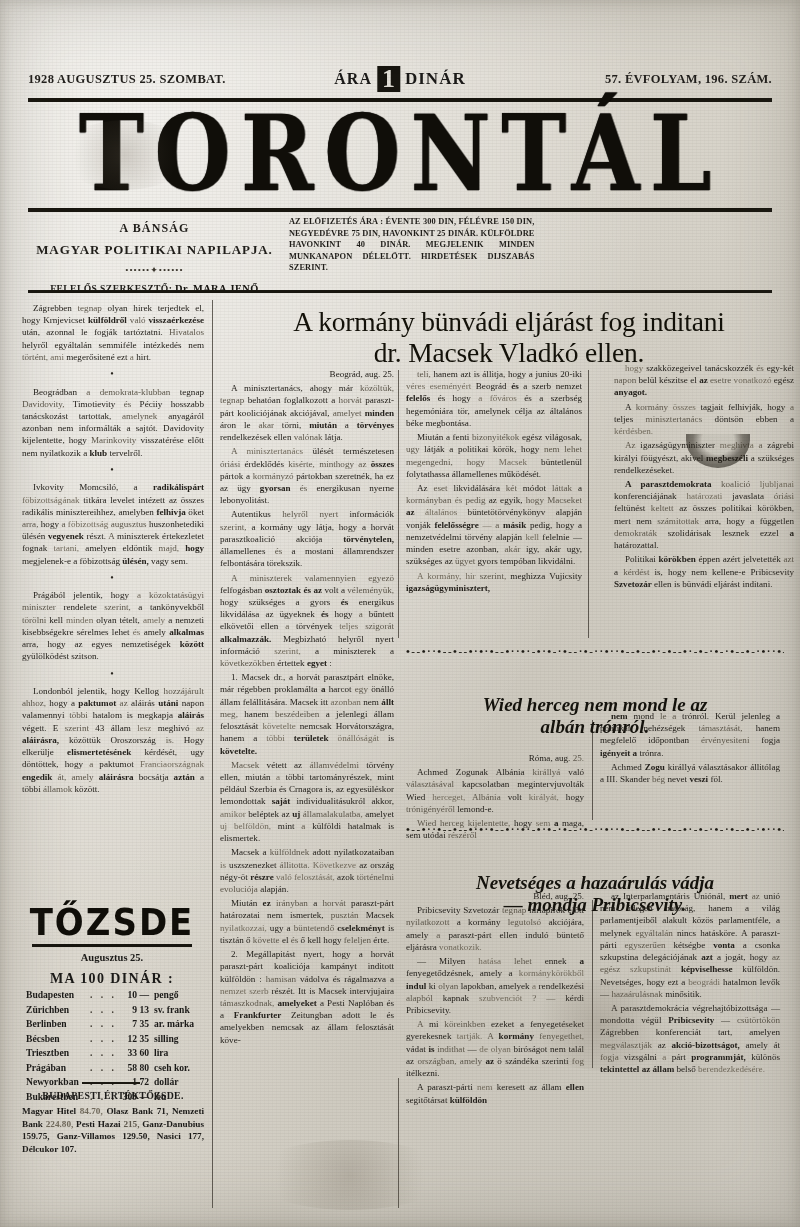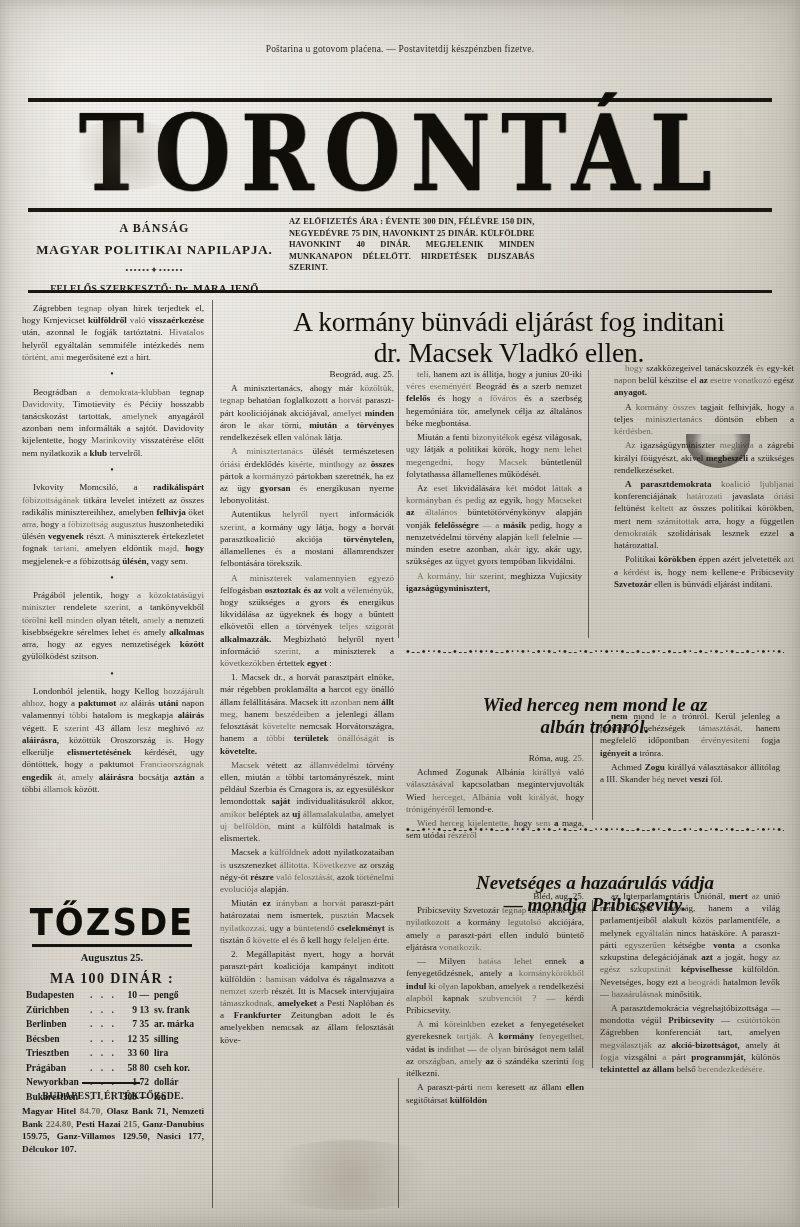--- a/index.html
+++ b/index.html
@@ -145,22 +145,30 @@
     position:absolute;pointer-events:none;border-radius:50%;
     background:radial-gradient(circle, rgba(110,100,84,.25), rgba(110,100,84,0) 70%);
   }
 </style>
 </head>
 <body>
 
 <div id="paper"></div>
 <div id="sheet">
 
-  <div class="postline">Poštarina u gotovom plaćena. — Postavitetdij készpénzben fizetve.</div>
-
+
+  <div class="datebar">
+    <div class="dl">1928 AUGUSZTUS 25. SZOMBAT.</div>
+    <div class="dc">
+      <span class="ara">ÁRA</span>
+      <span class="one">1</span>
+      <span class="din">DINÁR</span>
+    </div>
+    <div class="dr">57. ÉVFOLYAM, 196. SZÁM.</div>
+  </div>
 
   <div class="rule-thick" style="top:98px;"></div>
 
   <div class="nameplate">
     <div class="word">TORONTÁL</div>
   </div>
 
   <div class="rule-thick" style="top:208px;"></div>
 
   <div class="mast">

